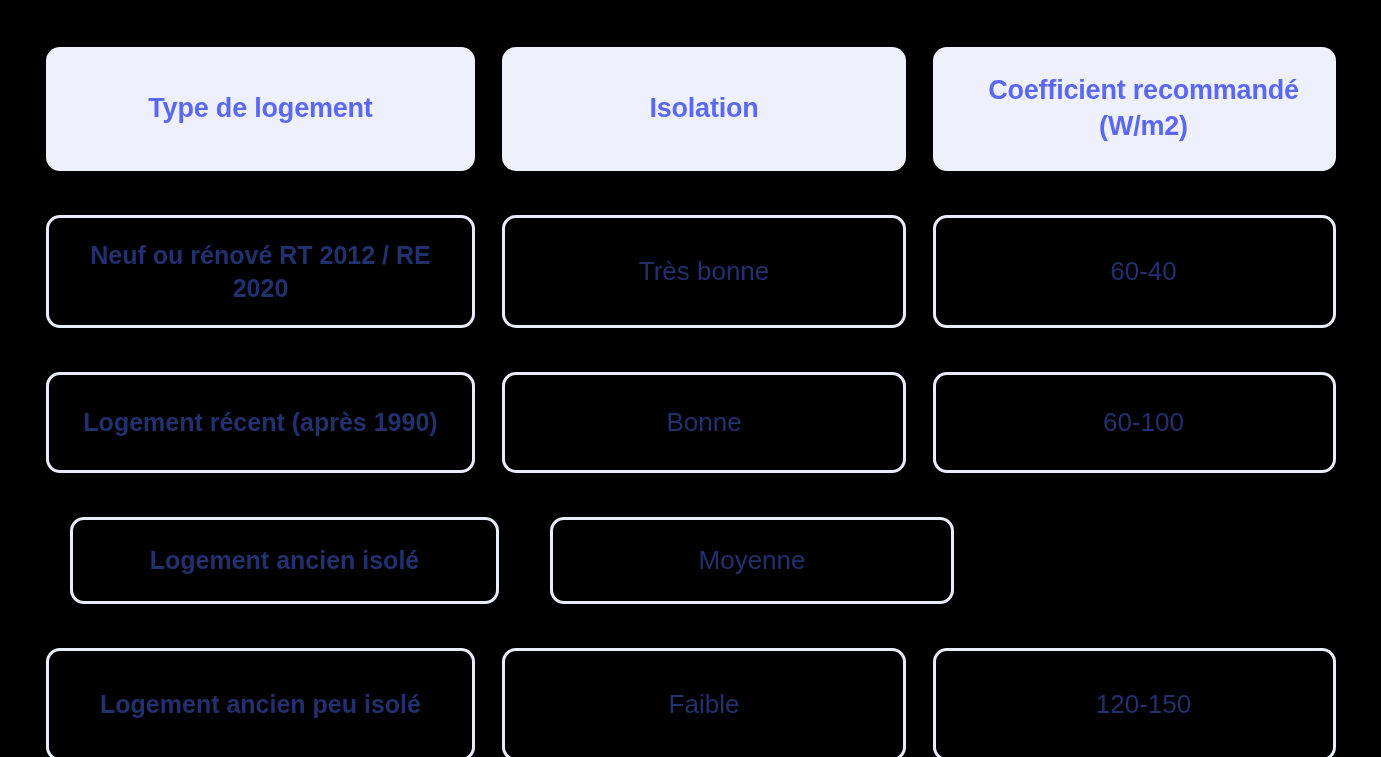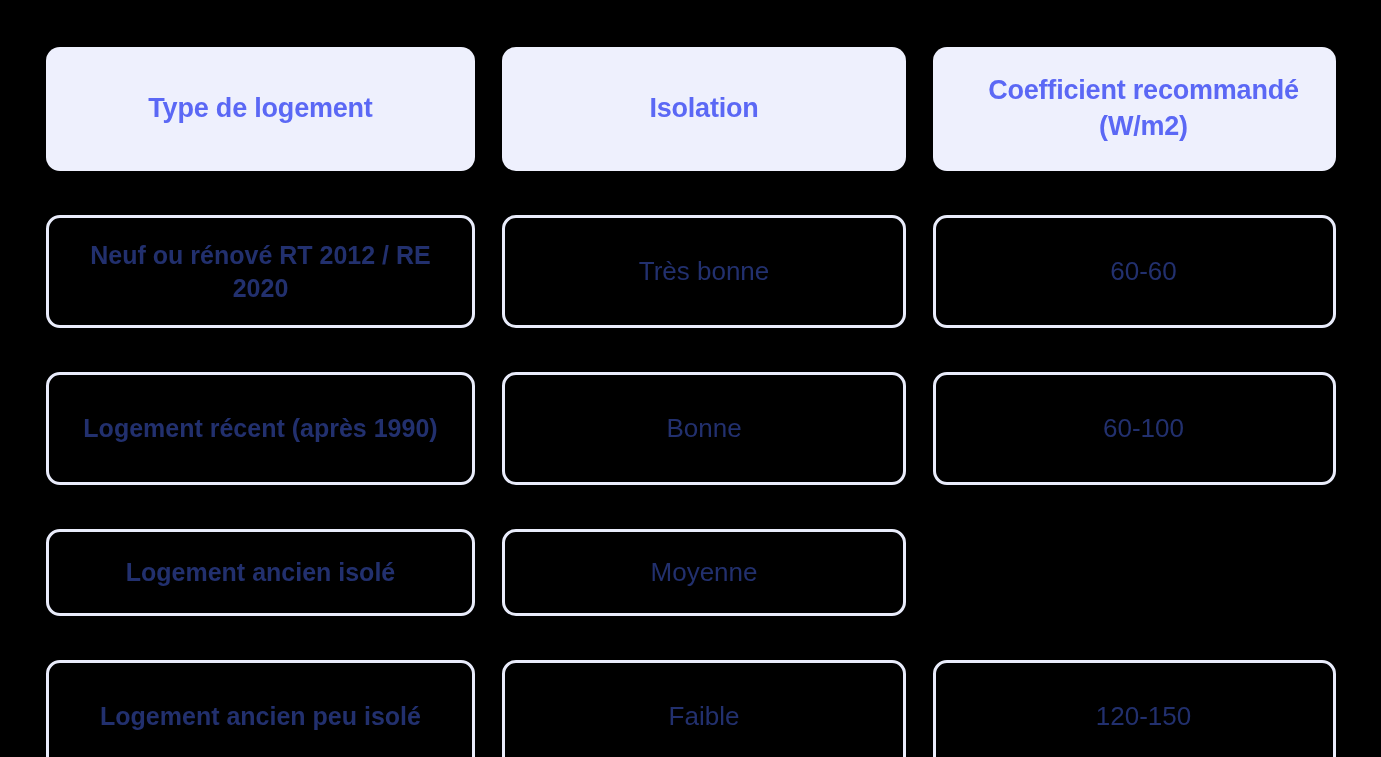--- a/index.html
+++ b/index.html
@@ -78,40 +78,40 @@
   }
   .row-body .cell.col-1,
   .row-body .cell.col-2 {
     font-weight: 400;
     font-size: 26px;
     text-align: right;
   }
 
   
   .row-h1 .cell { height: 113px; }
-  .row-h2 .cell { height: 113px; }
-  .row-h3 .cell { height: 87px; }
+  .row-h2 .cell { height: 101px; }
+  .row-h3 .cell { height: 87px; margin-left: 24px; }
   .row-h4 .cell { height: 113px; }
 </style>
 </head>
 <body>
 
 <div class="table-wrap">
   <div class="table-grid">
 
     <div class="row row-header">
       <div class="cell col-0">Type de logement</div>
       <div class="cell col-1">Isolation</div>
       <div class="cell col-2">Coefficient recommandé (W/m2)</div>
     </div>
 
     <div class="row row-body row-h1">
       <div class="cell col-0">Neuf ou rénové RT 2012 / RE 2020</div>
       <div class="cell col-1">Très bonne</div>
-      <div class="cell col-2">60-60</div>
+      <div class="cell col-2">60-40</div>
     </div>
 
     <div class="row row-body row-h2">
       <div class="cell col-0">Logement récent (après 1990)</div>
       <div class="cell col-1">Bonne</div>
       <div class="cell col-2">60-100</div>
     </div>
 
     <div class="row row-body row-h3">
       <div class="cell col-0">Logement ancien isolé</div>

